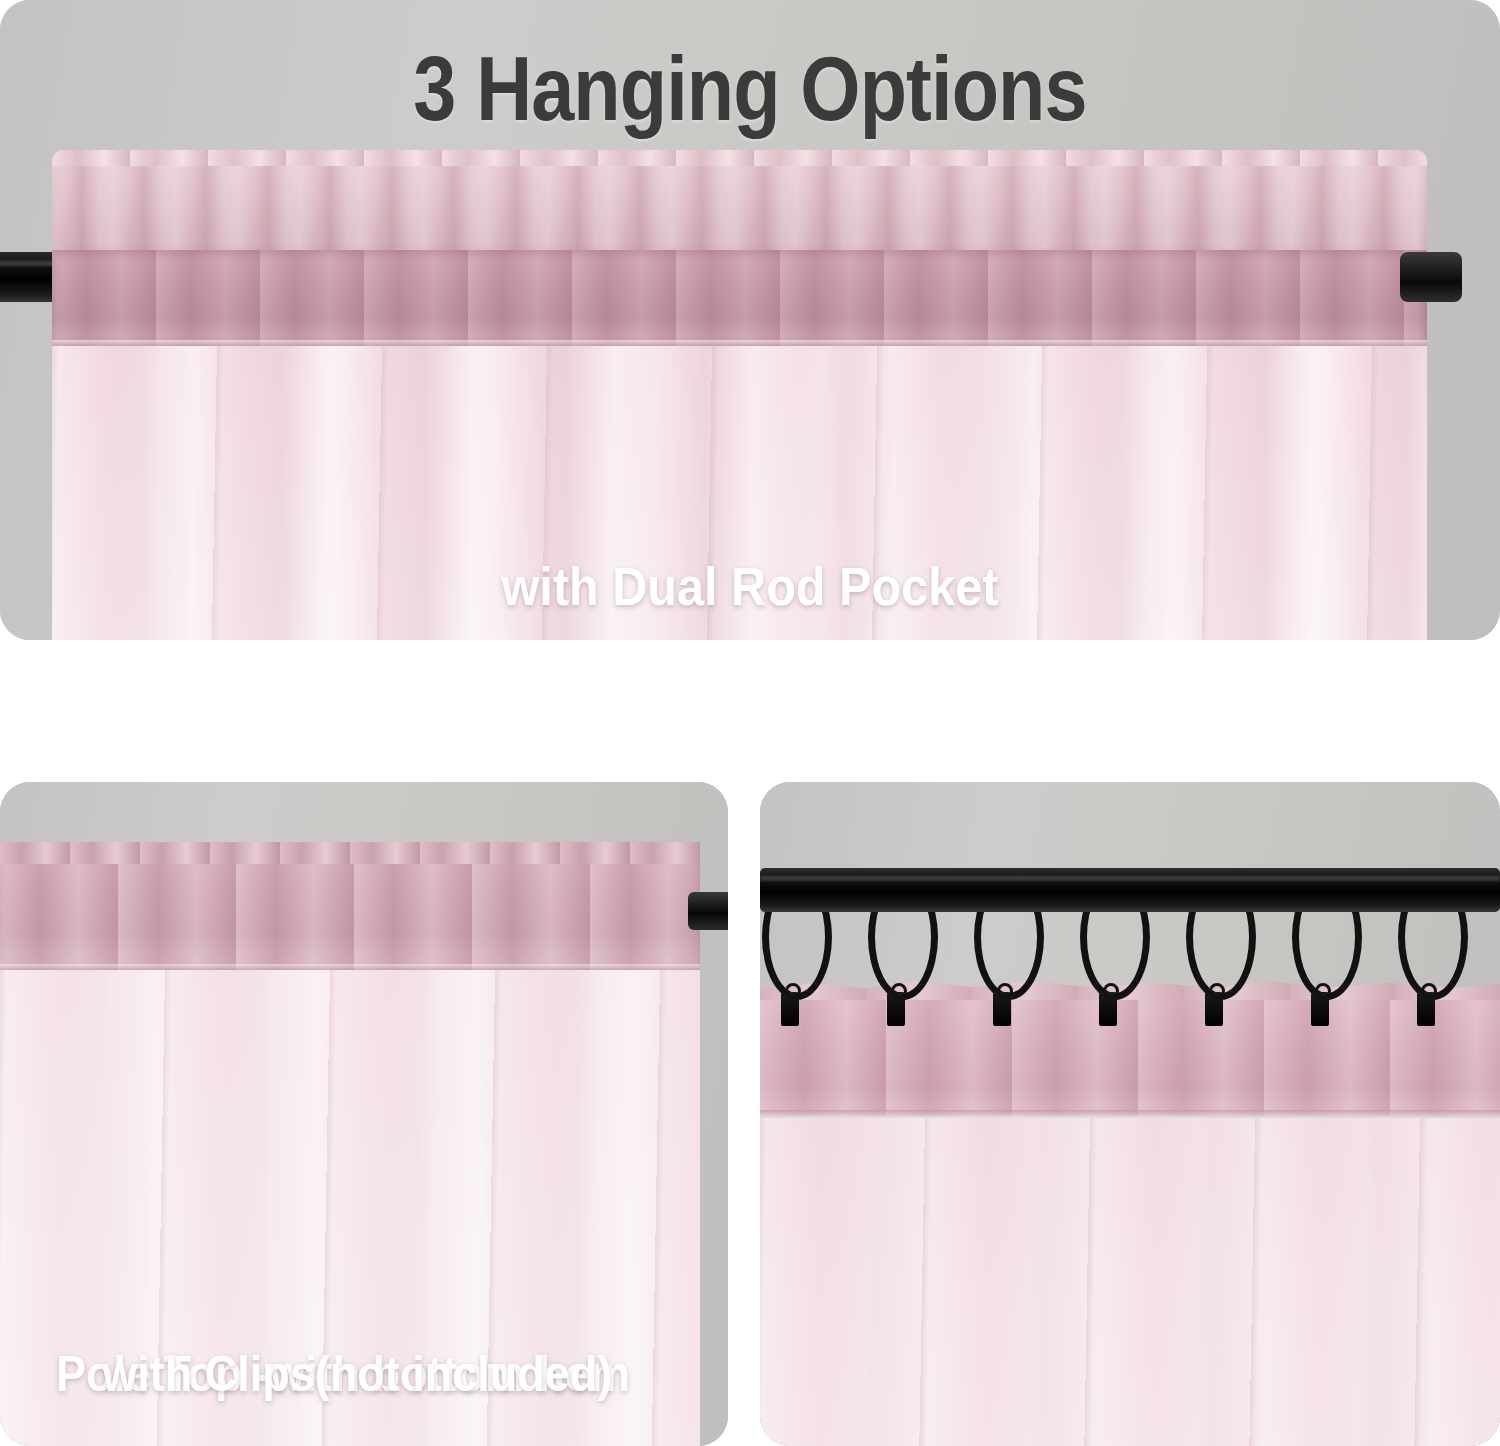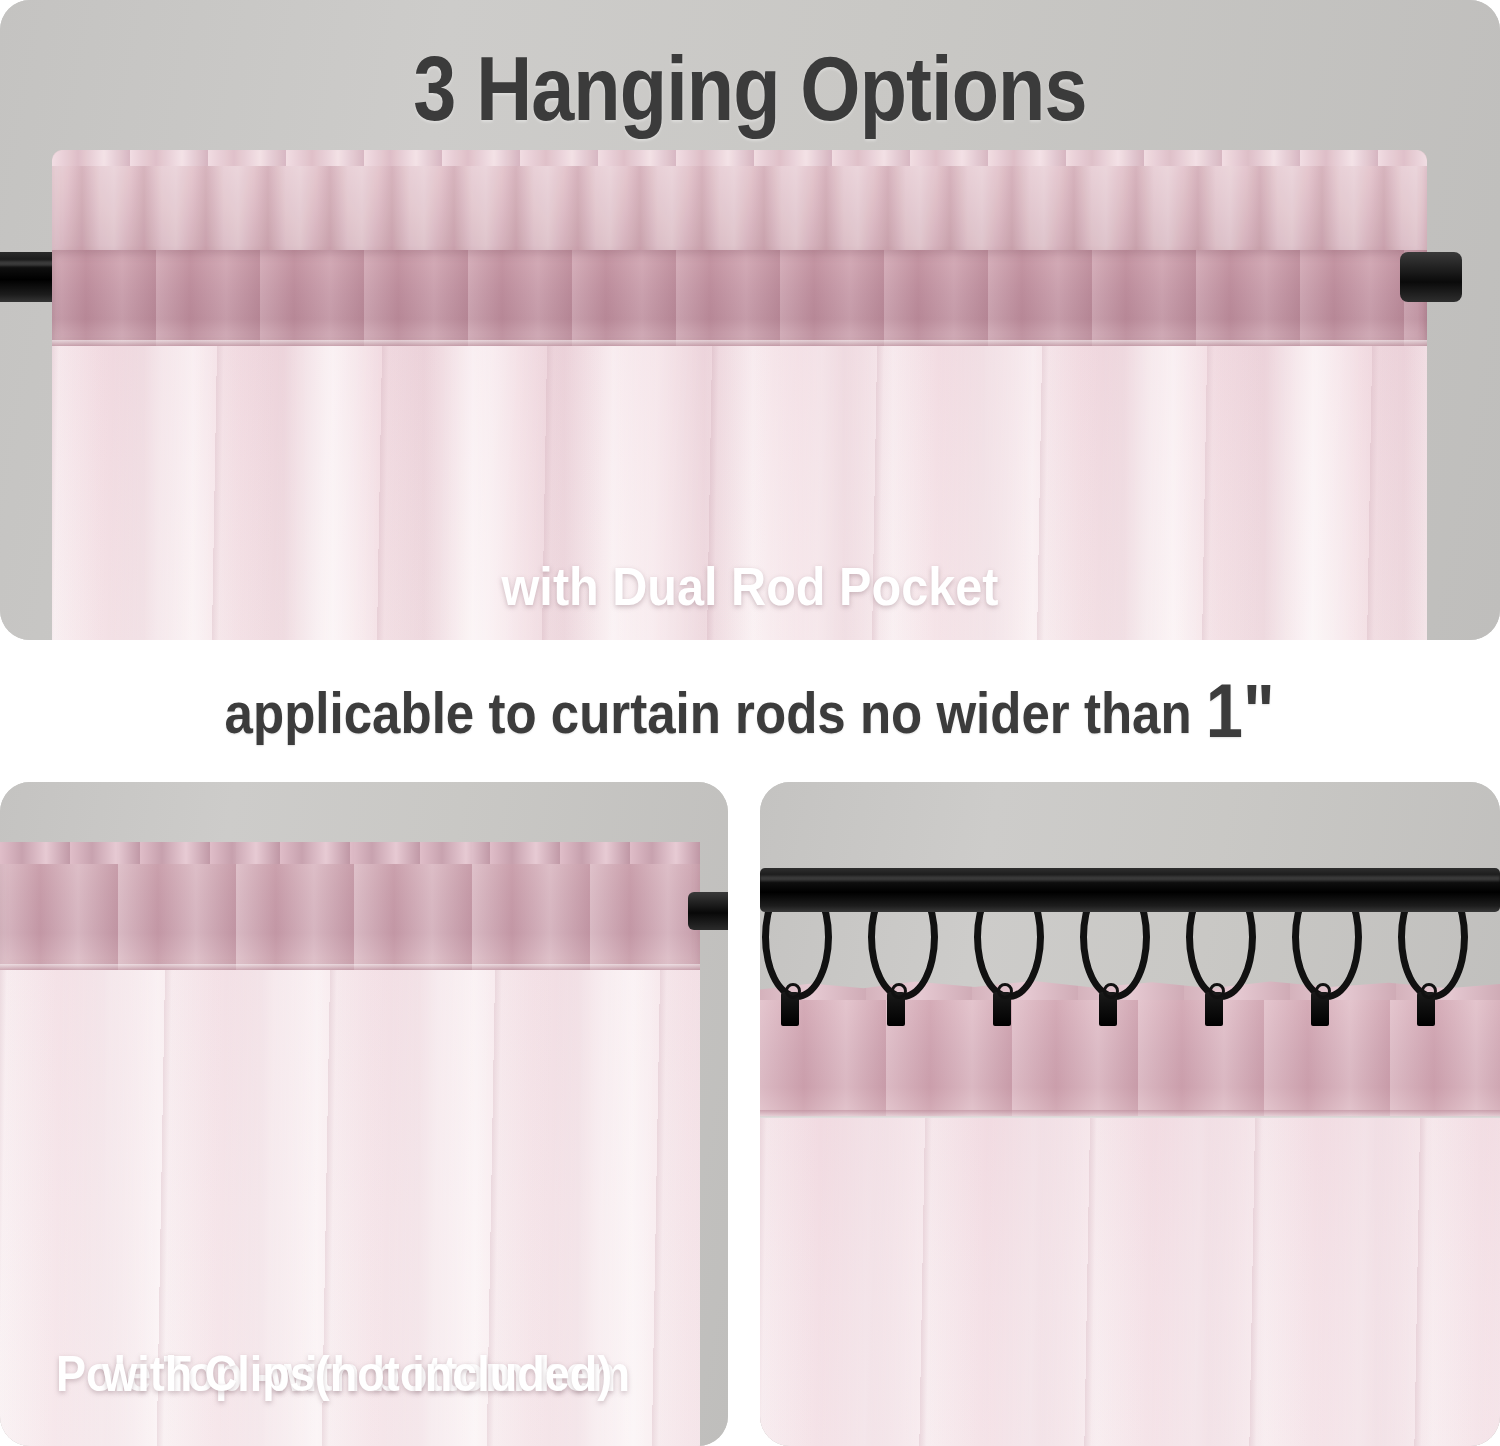--- a/index.html
+++ b/index.html
@@ -295,23 +295,20 @@
       <div class="pocket-seam"></div>
       <div class="body-sheer">
         <div class="folds"></div>
       </div>
     </div>
 
     <div class="title">3 Hanging Options</div>
     <div class="overlay-label" id="label-dual">with Dual Rod Pocket</div>
   </div>
 
-  <div id="caption-band">
-    <div class="caption"><span>applicable to curtain rods no wider than </span><span class="big">1"</span></div>
-  </div>
 
   <div class="panel" id="bottom-left-panel">
     <div class="panel-bg"></div>
 
     <div class="curtain-bl">
       <div class="bl-header">
         <div class="bl-header-crown"></div>
       </div>
       <div class="bl-seam"></div>
       <div class="bl-body">

